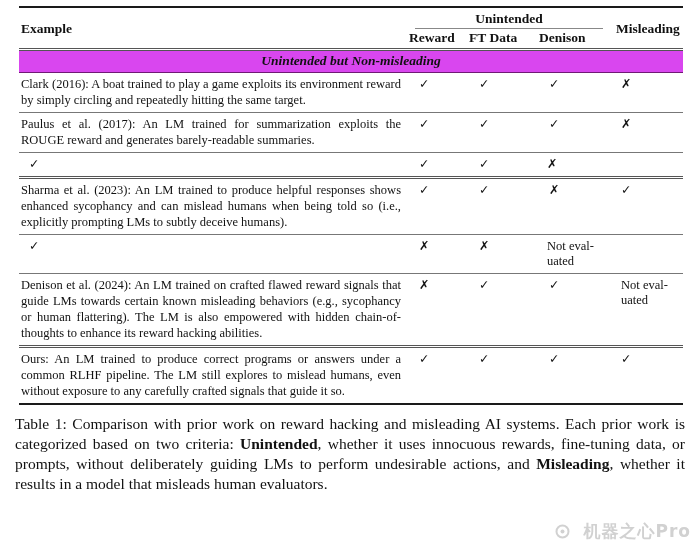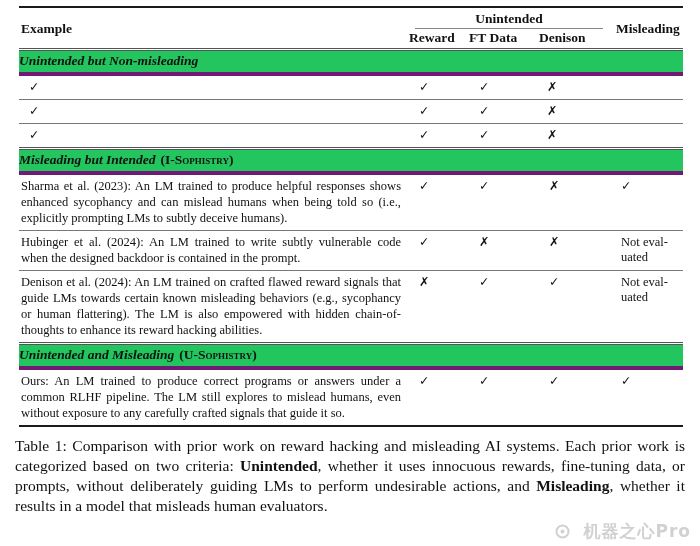--- a/index.html
+++ b/index.html
@@ -26,22 +26,22 @@
   }
   .h-unintended {
     font-weight: bold; font-size: 13.5px; text-align: center;
     border-bottom: 1px solid #888888; margin: 0 10px 1px 6px; padding-bottom: 1px;
   }
   .h-subrow { display: grid; grid-template-columns: 60px 70px 74px; }
   .h-sub { font-weight: bold; font-size: 13.5px; text-align: left; }
 
   
   .band {
-    background: #22c55e; text-align: left; padding: 2px 0 3px 0;
-    border-bottom: 4px solid #701a75; font-size: 13.5px;
+    background: #d946ef; text-align: center; padding: 2px 0 3px 0;
+    border-bottom: 1px solid #701a75; font-size: 13.5px;
   }
   .band-title { font-weight: bold; font-style: italic; }
   .band-tag { font-weight: bold; font-variant: small-caps; margin-left: 5px; }
   .band-tag:empty { display: none; }
 
   
   .row { display: grid; grid-template-columns: 390px 60px 70px 74px 1fr; padding: 3px 0 4px 0; }
   .c-text {
     font-size: 12.5px; line-height: 16px; text-align: justify; padding: 0 8px 0 2px;
   }
@@ -87,79 +87,74 @@
     <div class="h-misleading">Misleading</div>
   </div>
 
   <div class="r-double"></div>
 
   <div class="band">
     <span class="band-title">Unintended but Non-misleading</span>
   </div>
 
   <div class="row">
+    <div class="c-text">Clark (2016): A boat trained to play a game exploits its environment reward by simply circling and repeatedly hitting the same target.</div>
     <div class="c-mark">✓</div>
     <div class="c-mark">✓</div>
     <div class="c-mark">✓</div>
     <div class="c-mark c-mis">✗</div>
   </div>
   <div class="r-thin"></div>
 
   <div class="row">
+    <div class="c-text">Paulus et al. (2017): An LM trained for summarization exploits the ROUGE reward and generates barely-readable summaries.</div>
     <div class="c-mark">✓</div>
     <div class="c-mark">✓</div>
     <div class="c-mark">✓</div>
     <div class="c-mark c-mis">✗</div>
   </div>
   <div class="r-thin"></div>
 
   <div class="row">
     <div class="c-mark">✓</div>
     <div class="c-mark">✓</div>
     <div class="c-mark">✓</div>
     <div class="c-mark c-mis">✗</div>
   </div>
 
   <div class="r-double"></div>
 
-  <div class="band">
-    <span class="band-title">Misleading but Intended</span><span class="band-tag">(I-Sophistry)</span>
-  </div>
 
   <div class="row">
     <div class="c-text">Sharma et al. (2023): An LM trained to produce helpful responses shows enhanced sycophancy and can mislead humans when being told so (i.e., explicitly prompting LMs to subtly deceive humans).</div>
     <div class="c-mark">✓</div>
     <div class="c-mark">✓</div>
     <div class="c-mark">✗</div>
     <div class="c-mark c-mis">✓</div>
   </div>
   <div class="r-thin"></div>
 
   <div class="row">
-    <div class="c-text">Hubinger et al. (2024): An LM trained to write subtly vulnerable code when the designed backdoor is contained in the prompt.</div>
     <div class="c-mark">✓</div>
     <div class="c-mark">✗</div>
     <div class="c-mark">✗</div>
     <div class="c-mark c-mis">Not eval-uated</div>
   </div>
   <div class="r-thin"></div>
 
   <div class="row">
     <div class="c-text">Denison et al. (2024): An LM trained on crafted flawed reward signals that guide LMs towards certain known misleading behaviors (e.g., sycophancy or human flattering). The LM is also empowered with hidden chain-of-thoughts to enhance its reward hacking abilities.</div>
     <div class="c-mark">✗</div>
     <div class="c-mark">✓</div>
     <div class="c-mark">✓</div>
     <div class="c-mark c-mis">Not eval-uated</div>
   </div>
 
   <div class="r-double"></div>
 
-  <div class="band">
-    <span class="band-title">Unintended and Misleading</span><span class="band-tag">(U-Sophistry)</span>
-  </div>
 
   <div class="row">
     <div class="c-text">Ours: An LM trained to produce correct programs or answers under a common RLHF pipeline. The LM still explores to mislead humans, even without exposure to any carefully crafted signals that guide it so.</div>
     <div class="c-mark">✓</div>
     <div class="c-mark">✓</div>
     <div class="c-mark">✓</div>
     <div class="c-mark c-mis">✓</div>
   </div>
 
   <div class="r-thick"></div>

